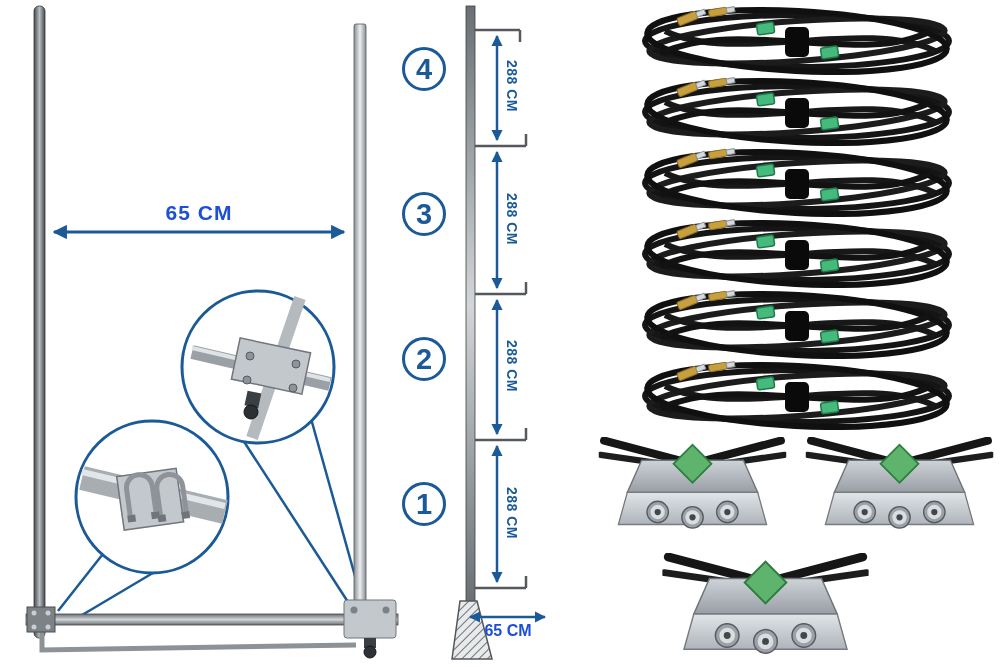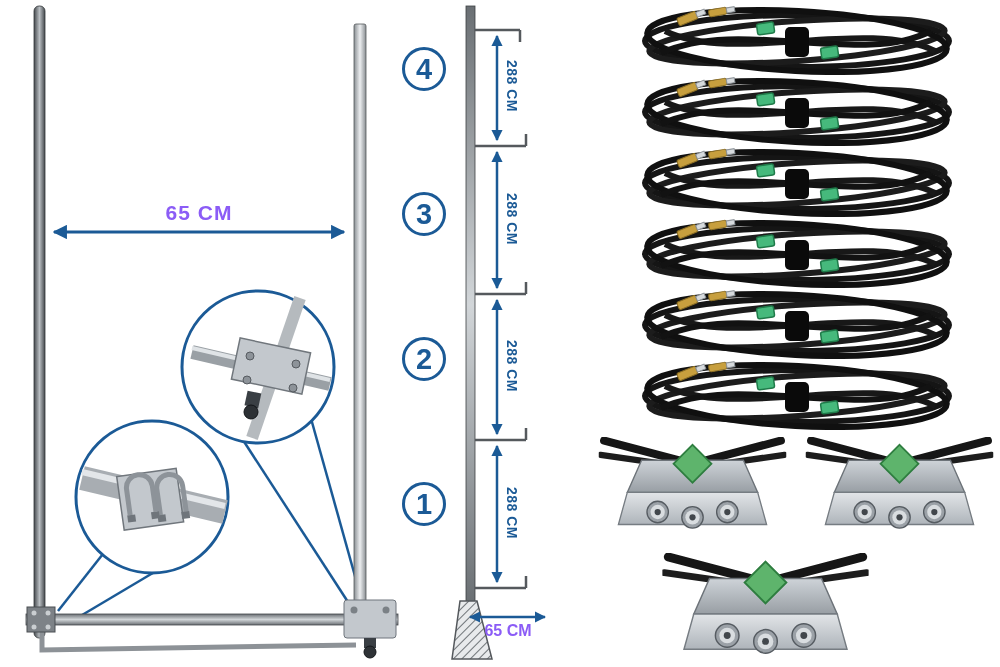--- a/index.html
+++ b/index.html
@@ -13,21 +13,21 @@
     border:3px solid #1b5a96; border-radius:50%; background:#ffffff;
     color:#1b5a96; font-weight:bold; font-size:29px;
     display:flex; align-items:center; justify-content:center;
   }
   .dim-label {
     position:absolute; width:70px; text-align:center;
     transform:rotate(90deg); color:#1b5a96; font-weight:bold;
     font-size:14px; letter-spacing:.5px; white-space:nowrap;
   }
   .measure-label {
-    position:absolute; color:#8b5cf6; font-weight:bold; text-align:center;
+    position:absolute; color:#1d4ed8; font-weight:bold; text-align:center;
   }
   .measure-label.top { left:149px; top:201px; width:100px; font-size:21px; letter-spacing:1px; }
   .measure-label.base { left:466px; top:622px; width:84px; font-size:16px; }
   .cable-item { position:absolute; width:340px; height:70px; }
   .bracket-item { position:absolute; }
 </style>
 </head>
 <body>
 
 <div class="canvas">

